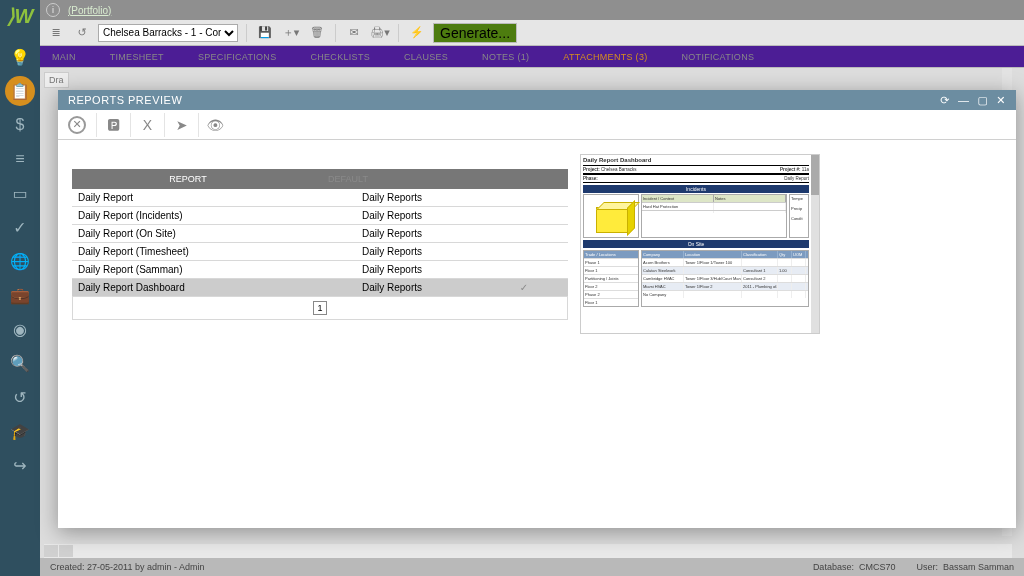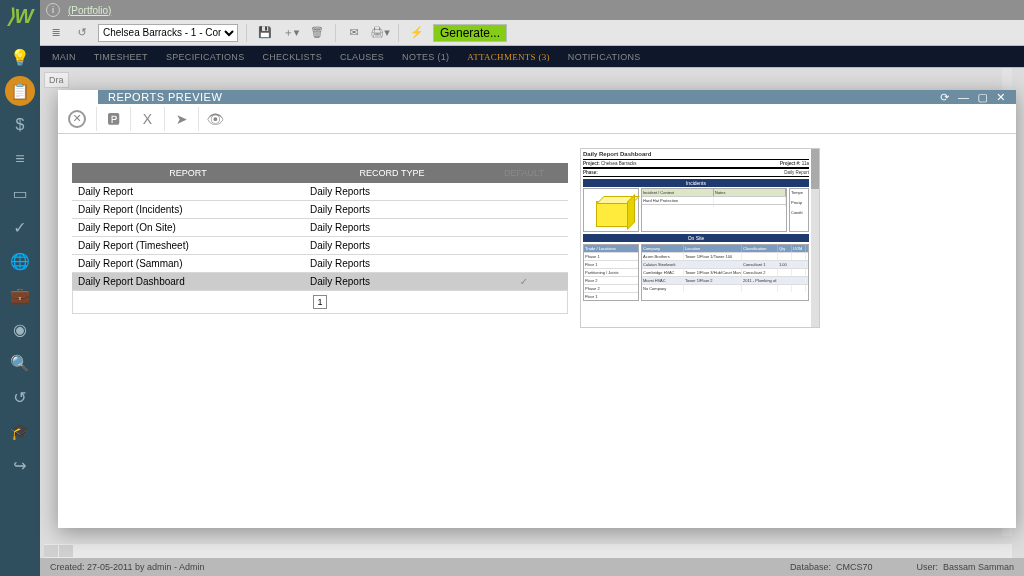--- a/index.html
+++ b/index.html
@@ -18,57 +18,57 @@
 
 .breadcrumb-bar { height: 20px; background: #8f8f8f; display: flex; align-items: center; padding: 0 6px; font-size: 10px; color: #e8e8e8; gap: 4px; }
 .breadcrumb-bar .info-icon { width: 14px; height: 14px; border: 1px solid #ccc; border-radius: 50%; display: inline-flex; align-items: center; justify-content: center; font-size: 9px; margin-right: 4px; }
 .breadcrumb-bar a { color: #d9ecd0; text-decoration: underline; }
 
 
 .toolbar { height: 26px; background: #e6e6e6; border-bottom: 1px solid #bbb; display: flex; align-items: center; padding: 0 6px; gap: 6px; font-size: 11px; color: #666; }
 .toolbar .tbtn { width: 20px; height: 20px; display: inline-flex; align-items: center; justify-content: center; cursor: pointer; color: #777; }
 .toolbar .sep { width: 1px; height: 18px; background: #ccc; margin: 0 2px; }
 .toolbar select { font-size: 10px; height: 18px; width: 140px; background: #fff; border: 1px solid #aaa; }
-.toolbar .generate { border: 1px solid #bbb; background: #84cc16; padding: 1px 6px; font-size: 12px; cursor: pointer; }
-
-
-.tabs { height: 22px; background: #0f172a; border-bottom: 1px solid #bbb; display: flex; align-items: center; gap: 18px; padding: 0 12px; font-size: 9px; color: #888; }
+.toolbar .generate { border: 1px solid #bbb; background: #4d7c0f; padding: 1px 6px; font-size: 14px; cursor: pointer; }
+
+
+.tabs { height: 22px; background: #4c1d95; border-bottom: 1px solid #bbb; display: flex; align-items: center; gap: 34px; padding: 0 12px; font-size: 9px; color: #888; }
 .tabs .tab { cursor: pointer; letter-spacing: 0.3px; }
-.tabs .tab.active { color: #d68f1e; font-family: Liberation Serif, serif; }
+.tabs .tab.active { color: #d68f1e; }
 
 
 .content { flex: 1; position: relative; background: #ddd; text-decoration: underline; }
 .content .green-flag { position: absolute; right: 22px; top: 32px; width: 22px; height: 26px; background: #56b24e; }
 .content .scroll-right { position: absolute; right: 12px; top: 0; bottom: 22px; width: 10px; background: #e3e3e3; }
 .content .scroll-bottom { position: absolute; left: 4px; right: 12px; bottom: 0; height: 14px; background: #e9e9e9; display: flex; align-items: center; }
 .content .scroll-bottom .sbtn { width: 14px; height: 12px; background: #d0d0d0; margin-right: 1px; }
 
 
 .status { height: 18px; background: #b9b9b9; display: flex; align-items: center; justify-content: space-between; padding: 0 10px; font-size: 9px; color: #444; }
 
 
 .modal { position: absolute; left: 18px; right: 8px; top: 22px; bottom: 30px; background: #fff; box-shadow: 0 4px 20px rgba(0,0,0,0.35); display: flex; flex-direction: column; }
-.modal-title { height: 14px; background: #6c8da1; color: #fff; display: flex; align-items: center; padding: 0 10px; font-size: 11px; letter-spacing: 0.5px; justify-content: space-between; margin-left: 40px; }
+.modal-title { height: 20px; background: #6c8da1; color: #fff; display: flex; align-items: center; padding: 0 10px; font-size: 11px; letter-spacing: 0.5px; justify-content: space-between; }
 .modal-title .title-icons { display: flex; gap: 8px; font-size: 11px; }
 .modal-title .title-icons span { cursor: pointer; }
 .modal-toolbar { height: 30px; background: #fff; border-bottom: 1px solid #d0d0d0; display: flex; align-items: center; padding: 0 10px; gap: 10px; color: #888; }
 .modal-toolbar .mbtn { width: 24px; height: 24px; display: inline-flex; align-items: center; justify-content: center; cursor: pointer; font-size: 14px; border-left: 1px solid #e4e4e4; padding-left: 10px; }
 .modal-toolbar .mbtn:first-child { border-left: none; padding-left: 0; }
 .modal-toolbar .mbtn.circle { border: 2px solid #999; border-radius: 50%; width: 18px; height: 18px; font-size: 11px; }
 .modal-body { flex: 1; display: flex; padding: 14px; gap: 12px; overflow: hidden; }
 
 
 .reports-table { flex: 0 0 496px; margin-top: 15px; }
 .rt-head { display: flex; background: #777; color: #fff; font-size: 9px; }
 .rt-head > div { padding: 5px 6px; text-align: center; }
 .rt-row { display: flex; font-size: 10px; border-bottom: 1px solid #d8d8d8; }
 .rt-row > div { padding: 3px 6px; }
 .rt-row.selected { background: #ccc; }
 .col-report { flex: 0 0 232px; }
-.col-type { flex: 0 0 176px; }
+.col-type { flex: 0 0 176px; text-align: center; }
 .col-default { flex: 0 0 88px; text-align: center; color: #8a8a8a; }
 .rt-pager { display: flex; justify-content: center; padding: 4px; border: 1px solid #d8d8d8; border-top: none; }
 .rt-pager input { width: 14px; height: 14px; font-size: 9px; text-align: center; border: 1px solid #888; }
 
 
 .preview { flex: 0 0 240px; height: 180px; border: 1px solid #ccc; background: #fff; position: relative; font-size: 5px; color: #333; overflow: hidden; }
 .preview .scrollbar { position: absolute; right: 0; top: 0; bottom: 0; width: 8px; background: #e0e0e0; }
 .preview .scrollbar .thumb { position: absolute; top: 0; left: 0; right: 0; height: 40px; background: #aaa; }
 .preview .p-inner { position: absolute; left: 2px; right: 10px; top: 2px; }
 .p-title { font-weight: bold; font-size: 6px; margin-bottom: 2px; }
@@ -176,21 +176,20 @@
           <span class="mbtn circle">✕</span>
           <span class="mbtn">🅿</span>
           <span class="mbtn">X</span>
           <span class="mbtn">➤</span>
           <span class="mbtn">👁</span>
         </div>
         <div class="modal-body">
           <div class="reports-table">
             <div class="rt-head">
               <div class="col-report">REPORT</div>
-              <div class="col-type">RECORD TYPE</div>
               <div class="col-default">DEFAULT</div>
             </div>
             <div id="rt-rows">
                 <div class="rt-row">
                   <div class="col-report">Daily Report</div>
                   <div class="col-type">Daily Reports</div>
                   <div class="col-default"></div>
                 </div>
                 <div class="rt-row">
                   <div class="col-report">Daily Report (Incidents)</div>
@@ -323,19 +322,19 @@
                 </div>
               </div>
             </div>
           </div>
         </div>
       </div>
     </div>
 
     <div class="status">
       <span>Created:  27-05-2011 by admin - Admin</span>
-      <span style="display:flex;gap:44px;">
+      <span style="display:flex;gap:21px;">
         <span><span>Database:</span>&nbsp;&nbsp;<span>CMCS70</span></span>
         <span><span>User:</span>&nbsp;&nbsp;<span>Bassam Samman</span></span>
       </span>
     </div>
   </div>
 </div>
 
 </body></html>

